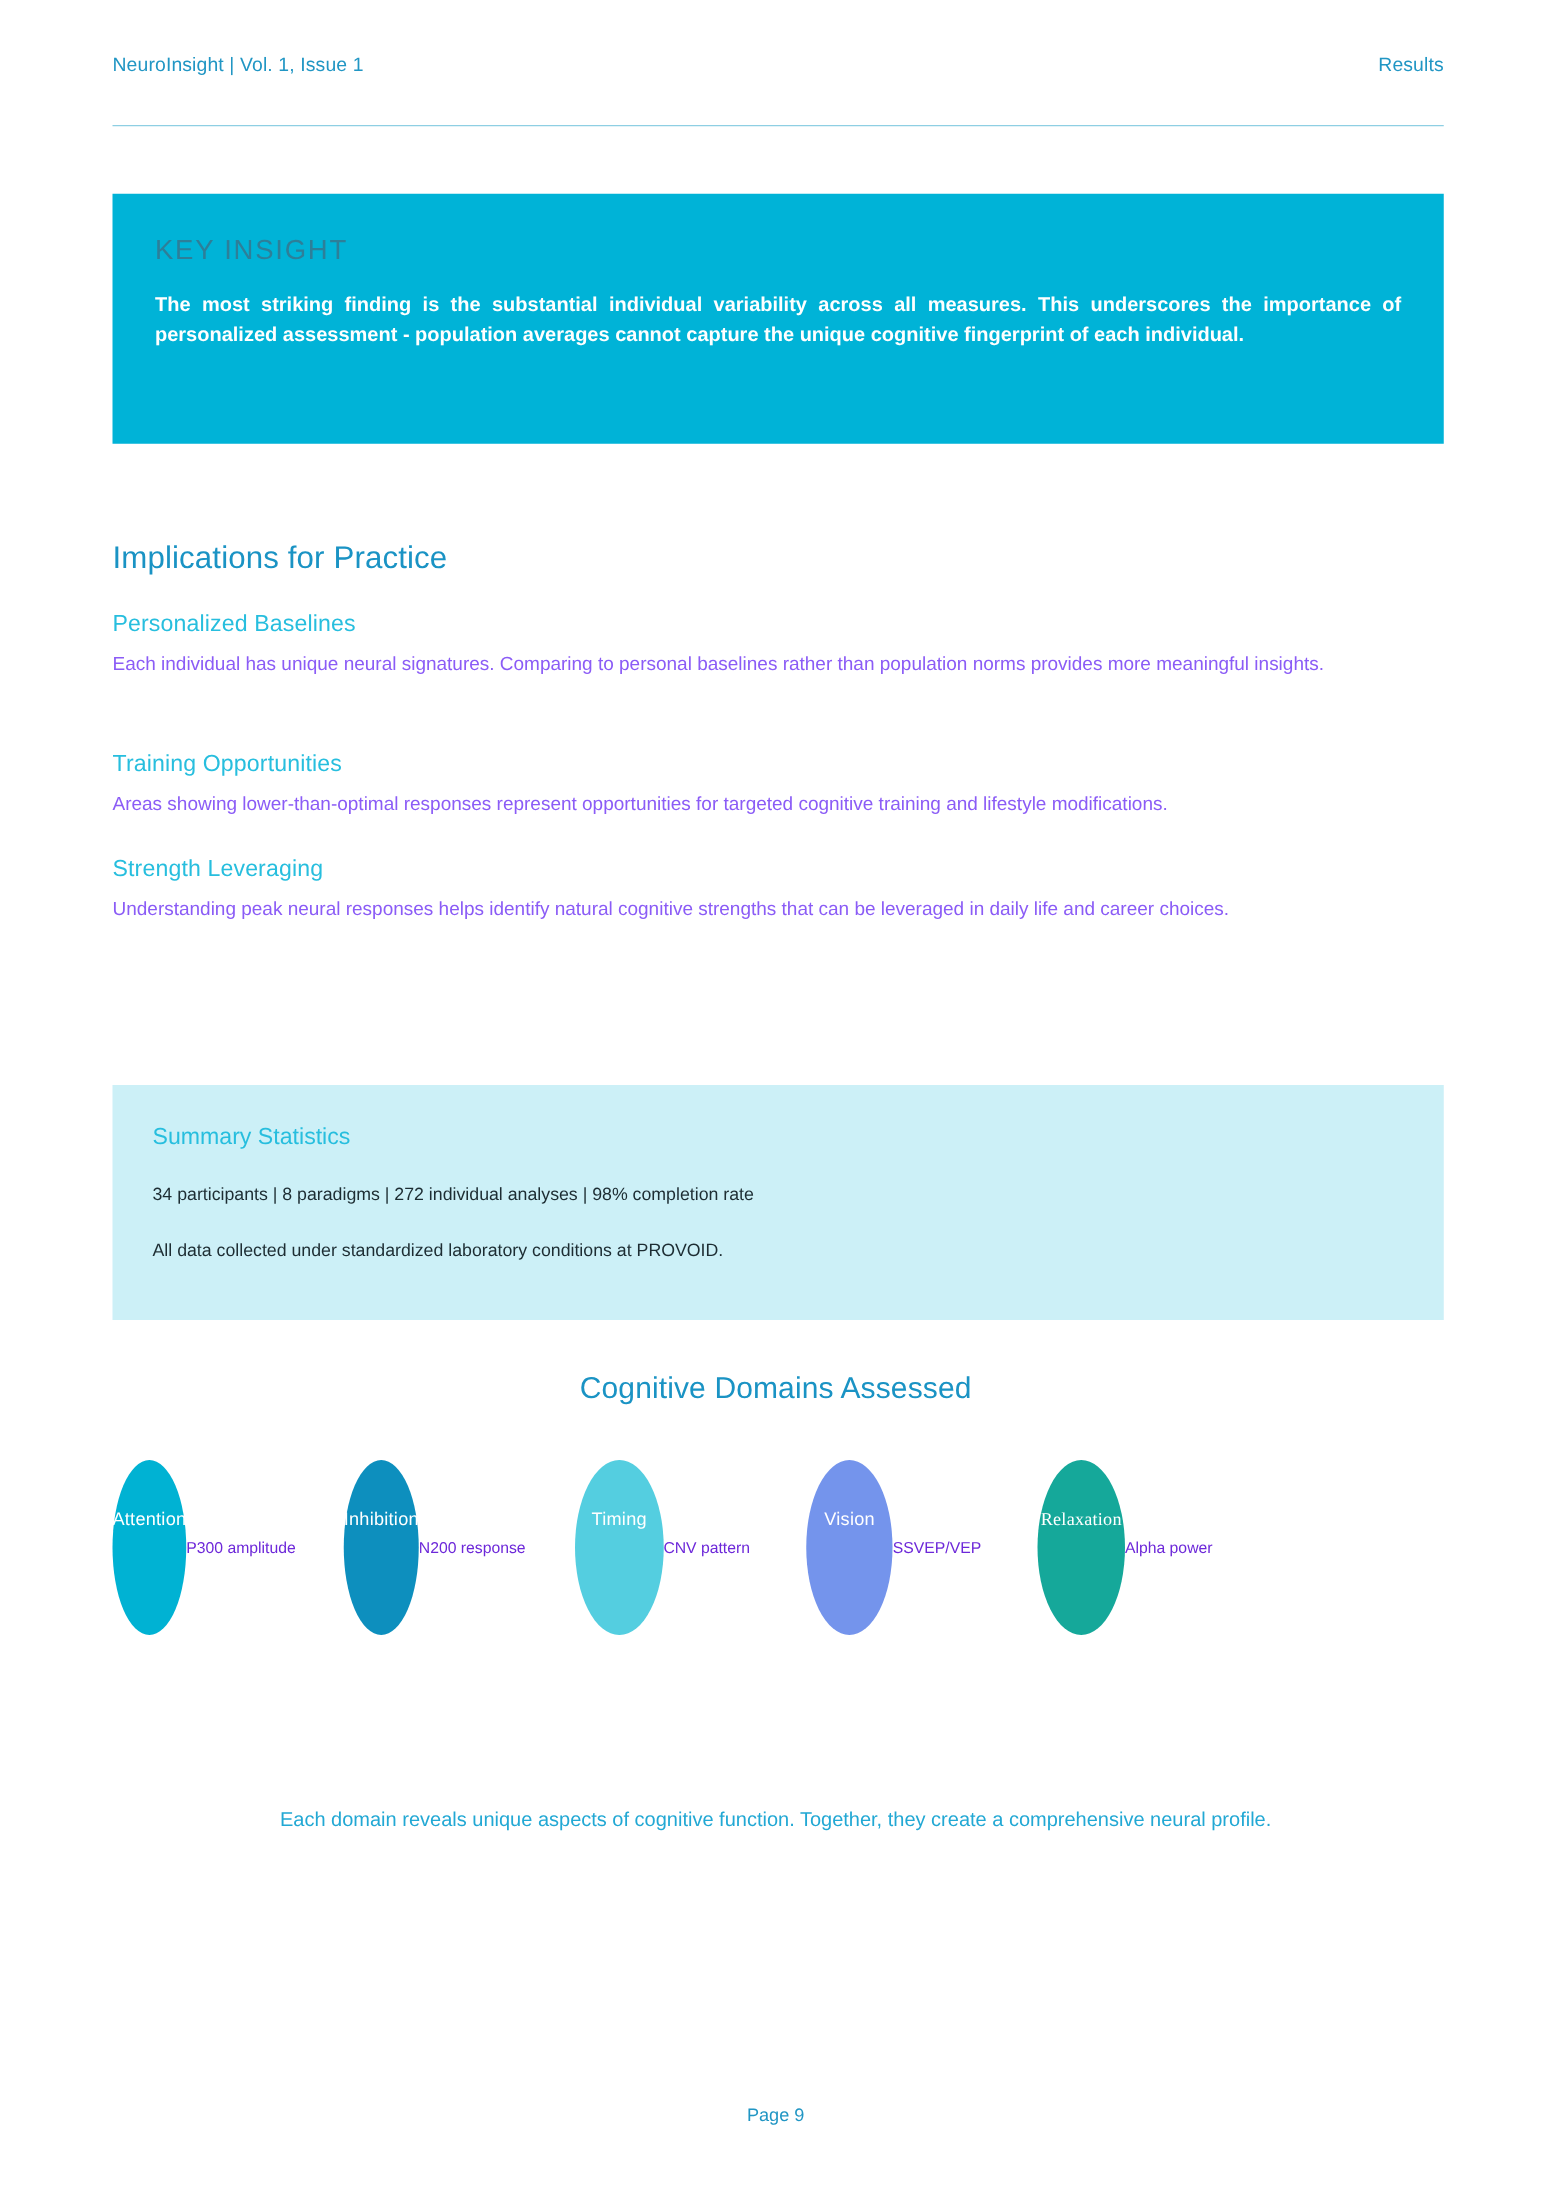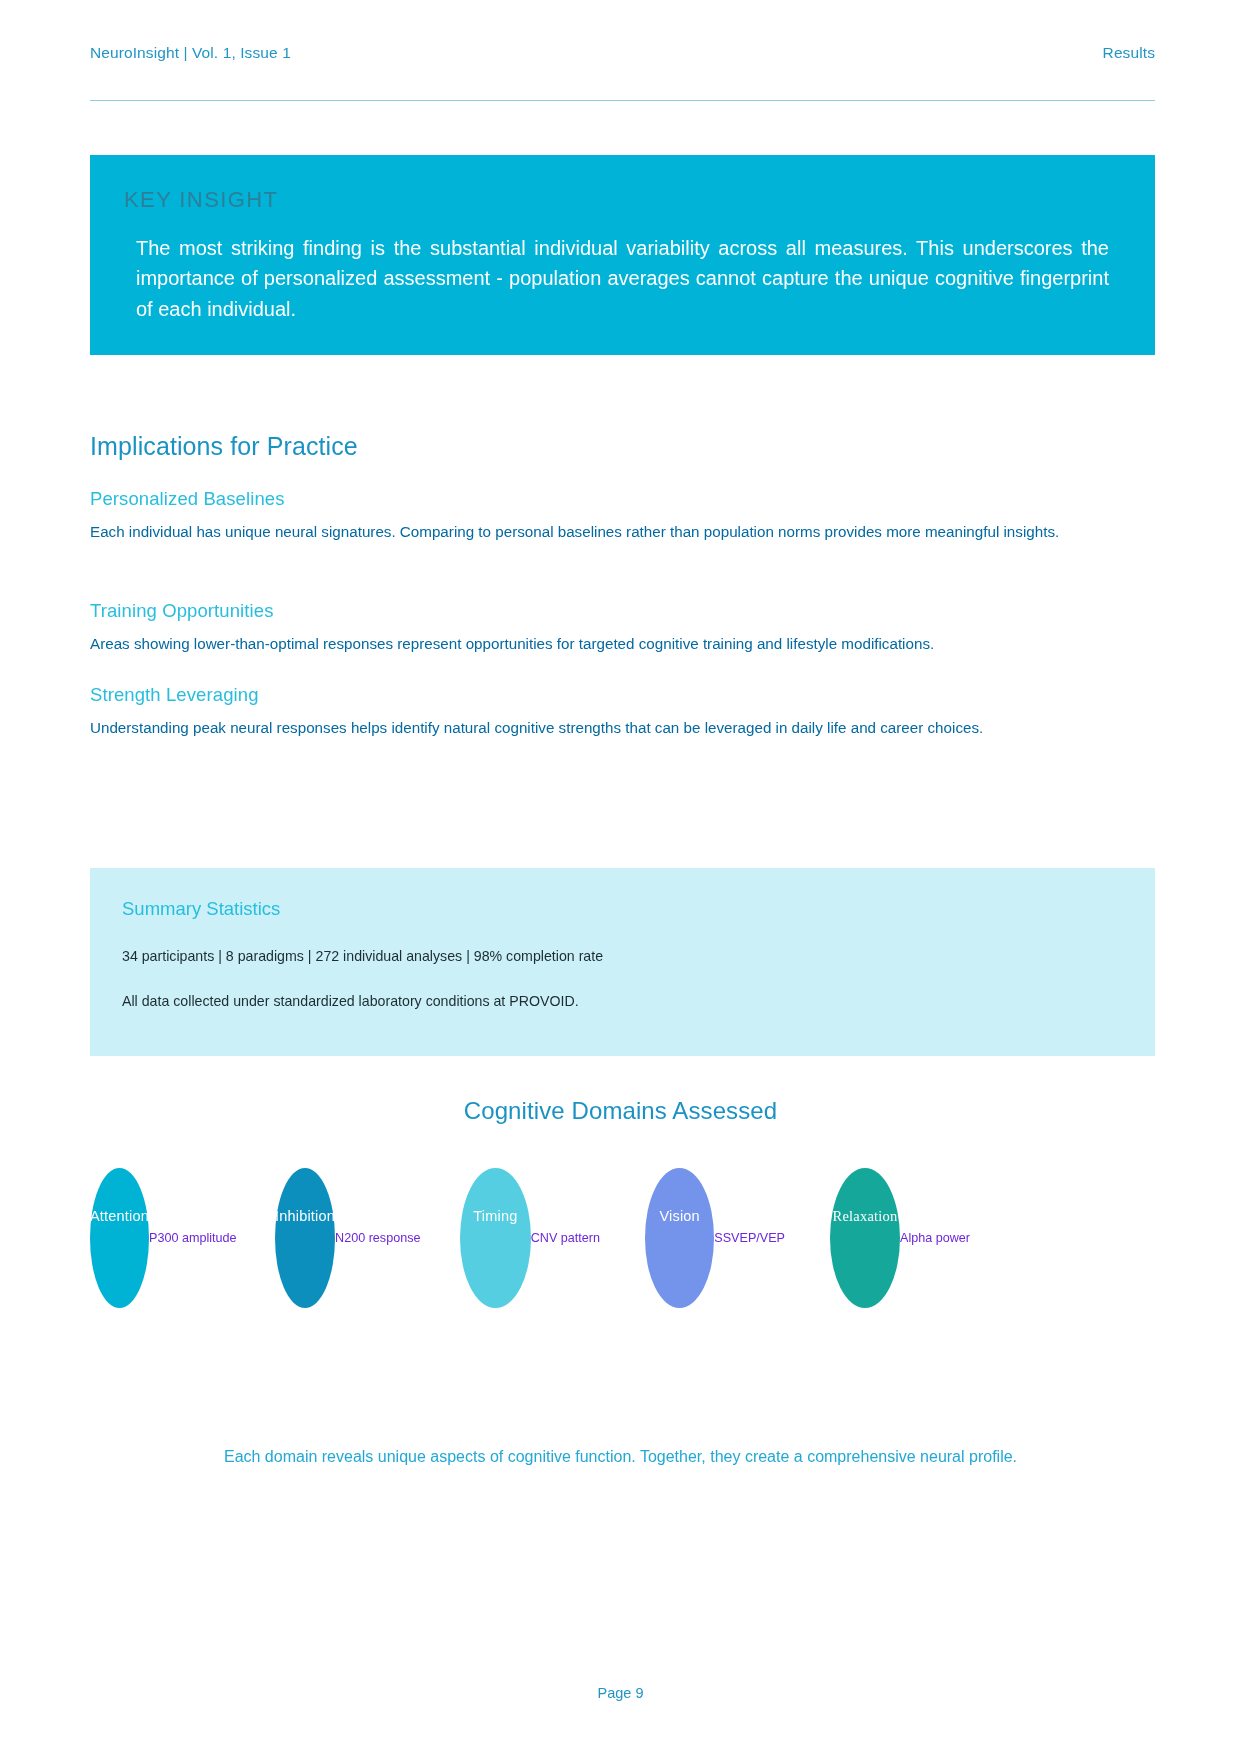--- a/index.html
+++ b/index.html
@@ -59,26 +59,27 @@
     padding: 32px 34px 0 34px;
   }
   .key-insight .ki-title {
     font-size: 22px;
     letter-spacing: 1.4px;
     color: #2d7f99;
     margin: 0 0 20px 0;
     font-weight: 400;
   }
   .key-insight .ki-body {
-    font-size: 20px;
+    font-size: 16px;
     line-height: 1.52;
     color: #ffffff;
-    margin: 12px;
+    margin: 0;
     text-align: justify;
     max-width: 1010px;
+    font-weight: bold;
   }
 
   
   .h2-implications {
     position: absolute;
     left: 90px;
     top: 432px;
     font-size: 25px;
     font-weight: 400;
     color: #1a93c4;
@@ -94,21 +95,21 @@
   .subsec h3 {
     font-size: 18.5px;
     font-weight: 400;
     color: #27bede;
     margin: 0 0 8px 0;
     letter-spacing: 0.1px;
   }
   .subsec p {
     font-size: 15.2px;
     line-height: 1.78;
-    color: #0369a1;
+    color: #8b5cf6;
     margin: 0;
     text-align: justify;
   }
   .subsec p.nojust { text-align: left; }
 
   #subsec-personalized { top: 488px; }
   #subsec-training     { top: 600px; }
   #subsec-strength     { top: 684px; }
 
   

